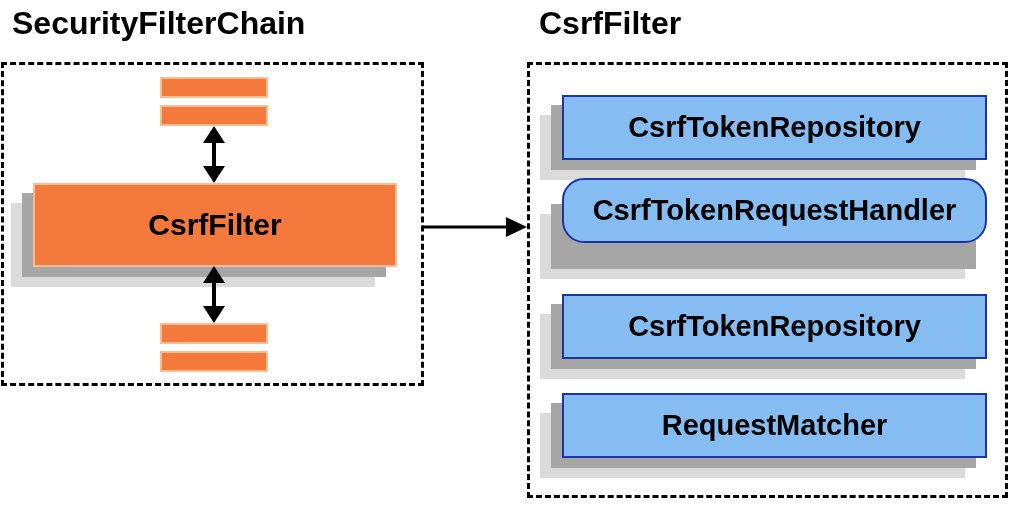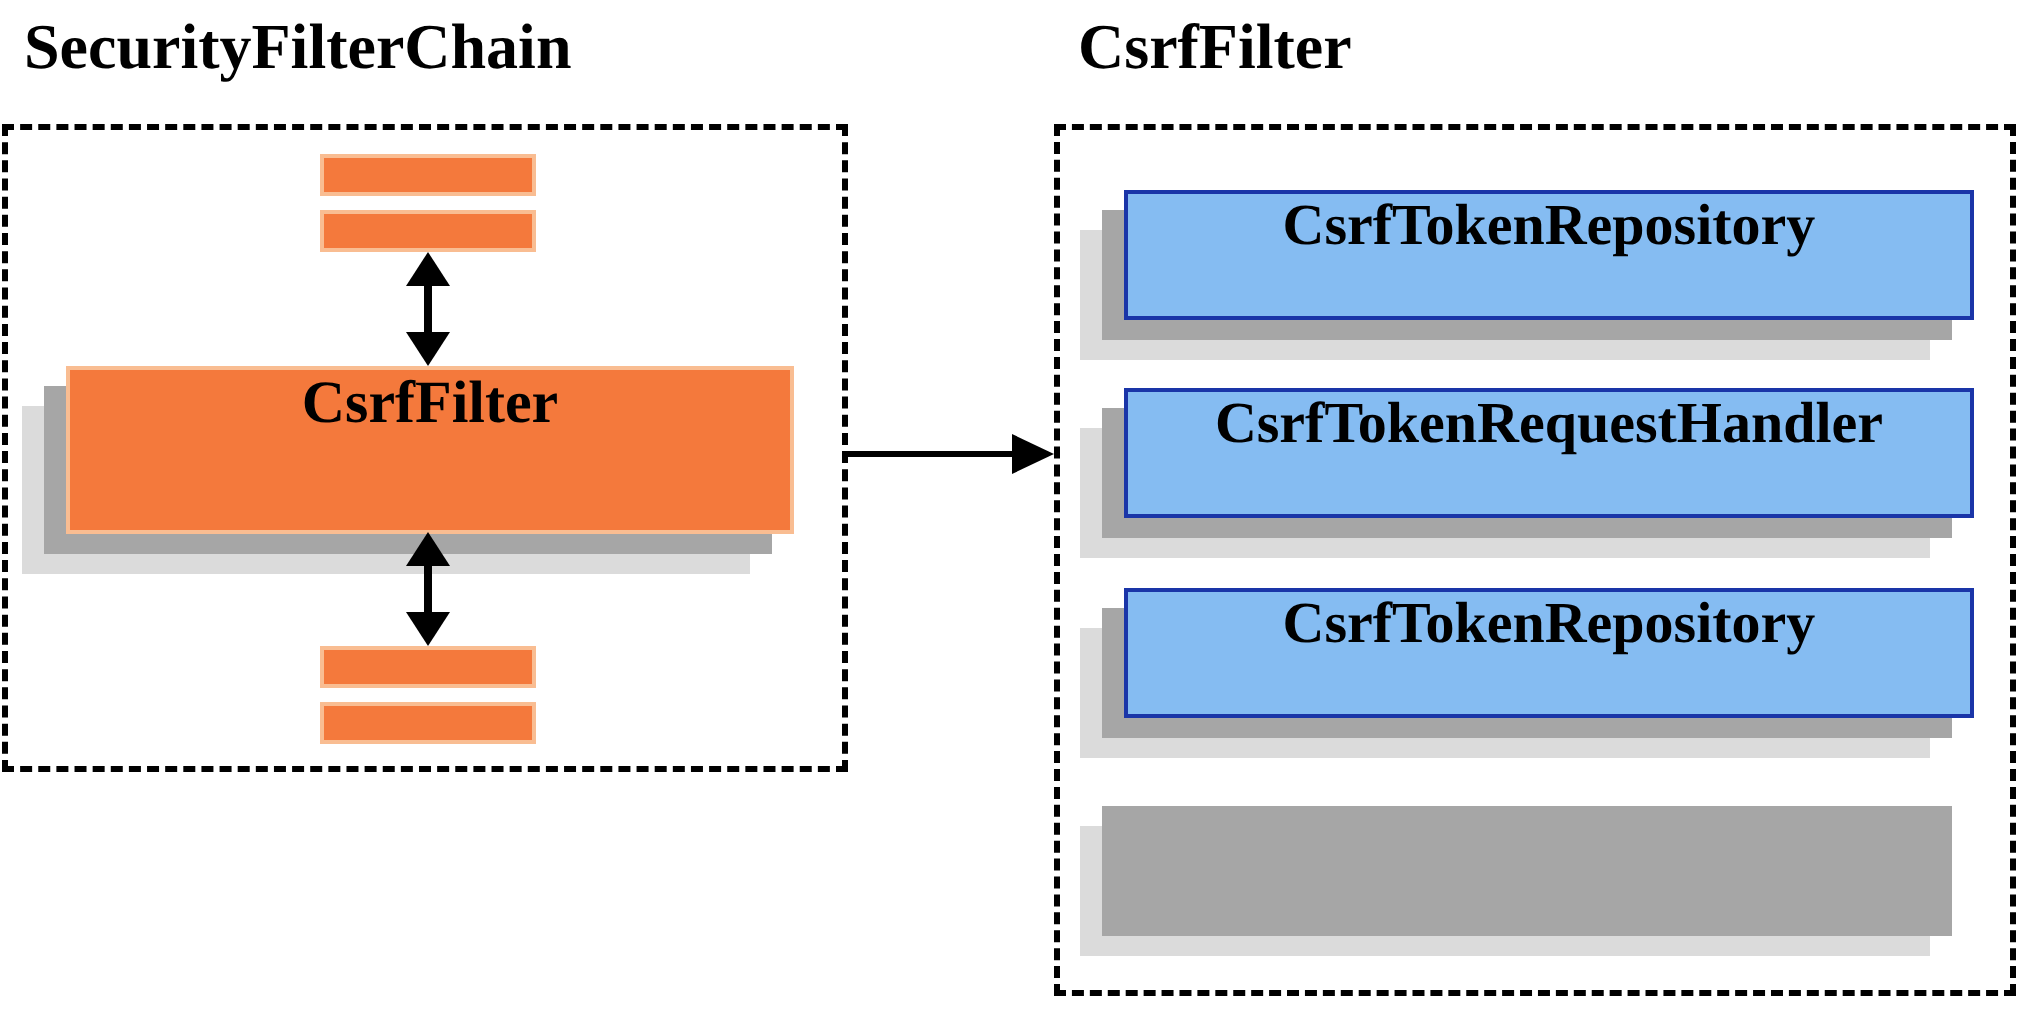--- a/index.html
+++ b/index.html
@@ -1,20 +1,20 @@
 <!DOCTYPE html>
 <html style="--orange: #f4793c; --orange-border: #f9bd92; --blue: #85bcf2; --blue-border: #1a35a8; --shadow-dark: #a6a6a6; --shadow-light: #dbdbdb; --line: #000000;"><head>
 <meta charset="utf-8">
 <style>
   html,body{margin:0;padding:0;background:#ffffff;}
   .canvas{
     position:relative;
     width:1010px;height:505px;
     background:#ffffff;
-    font-family:Liberation Serif, serif;
+    font-family:Liberation Sans, sans-serif;
     overflow:hidden;
   }
   .title{
     position:absolute;
     font-size:32px;font-weight:bold;color:#000;
     white-space:nowrap;letter-spacing:0px;
   }
   .title-left{left:12px;top:5px;}
   .title-right{left:539px;top:5px;}
   .dashed-box{
@@ -29,39 +29,39 @@
     left:160px;width:108px;height:21px;
     background:var(--orange,#f4793c);
     border:2px solid var(--orange-border,#f9bd92);
     box-sizing:border-box;
   }
   .shadow-layer{position:absolute;}
   .shadow-dark{background:var(--shadow-dark,#a6a6a6);}
   .shadow-light{background:var(--shadow-light,#dbdbdb);}
   .node{
     position:absolute;
-    display:flex;align-items:flex-start;justify-content:center;
+    display:flex;align-items:center;justify-content:center;
     box-sizing:border-box;
     font-weight:bold;color:#000;
     text-align:center;
   }
   .csrf-node{
     left:33px;top:183px;width:364px;height:84px;
     background:var(--orange,#f4793c);
     border:2px solid var(--orange-border,#f9bd92);
     font-size:30px;
   }
   .component-node{
     left:562px;width:425px;height:65px;
     background:var(--blue,#85bcf2);
     border:2px solid var(--blue-border,#1a35a8);
     font-size:29px;
   }
   .comp-0{top:95px;}  .comp-0-s1{left:551px;top:105px;} .comp-0-s2{left:540px;top:115px;}
-  .comp-1{top:194px;} .comp-1-s1{left:551px;top:204px;} .comp-1-s2{left:540px;top:214px;}
+  .comp-1{top:178px;border-radius:22px;} .comp-1-s1{left:551px;top:204px;} .comp-1-s2{left:540px;top:214px;}
   .comp-2{top:294px;} .comp-2-s1{left:551px;top:304px;} .comp-2-s2{left:540px;top:314px;}
   .comp-3{top:393px;} .comp-3-s1{left:551px;top:403px;} .comp-3-s2{left:540px;top:413px;}
   .comp-shadow{width:425px;height:65px;}
   .csrf-shadow{width:364px;height:84px;}
   .csrf-s1{left:22px;top:193px;}
   .csrf-s2{left:11px;top:203px;}
   .arrow-svg{position:absolute;display:block;}
   .v-arrow-1{left:200px;top:126px;}
   .v-arrow-2{left:200px;top:266px;}
   .h-arrow{left:422px;top:213px;}
@@ -120,14 +120,17 @@
   </div>
 
   <div class="shadow-layer shadow-light comp-shadow comp-2-s2"></div>
   <div class="shadow-layer shadow-dark comp-shadow comp-2-s1"></div>
   <div class="node component-node comp-2">
     <span>CsrfTokenRepository</span>
   </div>
 
   <div class="shadow-layer shadow-light comp-shadow comp-3-s2"></div>
   <div class="shadow-layer shadow-dark comp-shadow comp-3-s1"></div>
+  <div class="node component-node comp-3">
+    <span>RequestMatcher</span>
+  </div>
 
 </div>
 
 </body></html>

